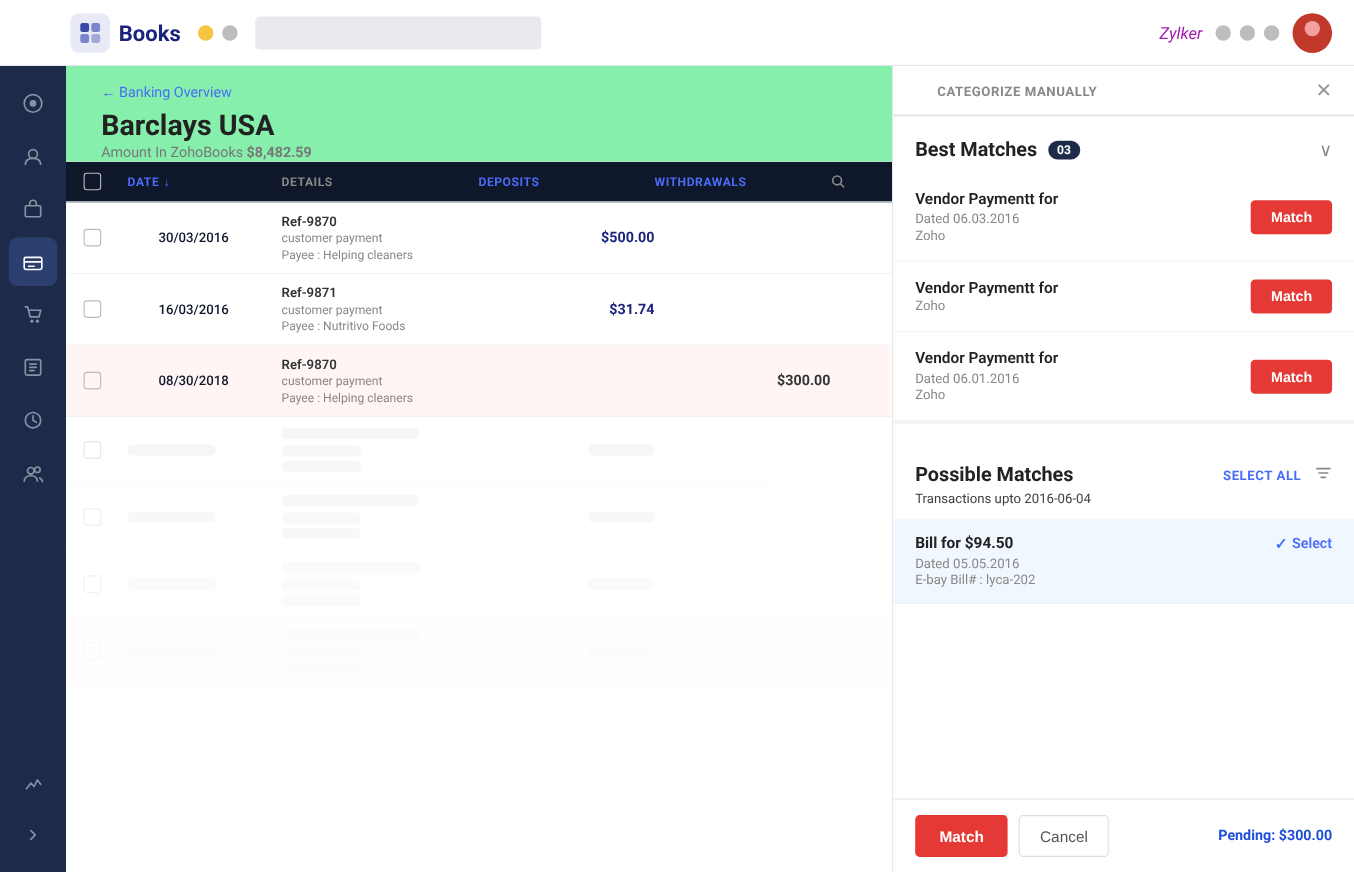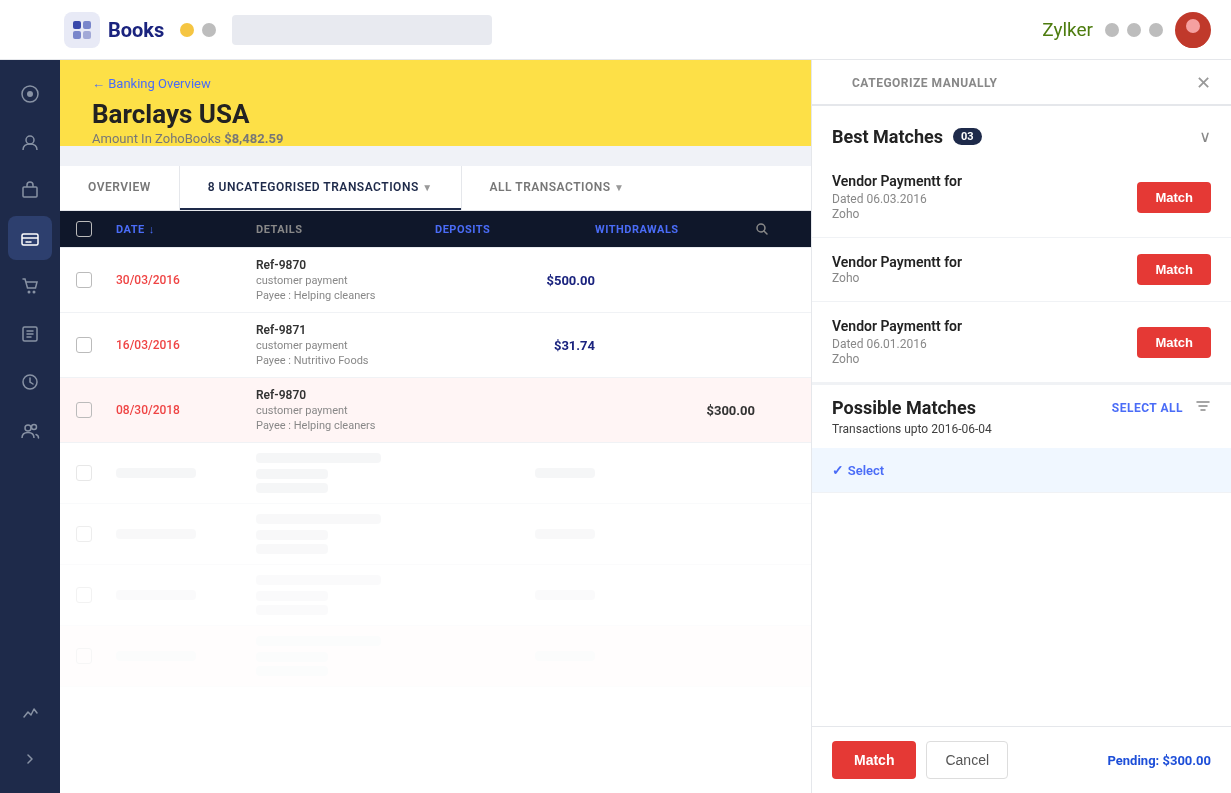--- a/index.html
+++ b/index.html
@@ -7,60 +7,60 @@
 
     
     .topbar { height: 60px; background: #fff; display: flex; align-items: center; padding: 0 20px; gap: 16px; border-bottom: 1px solid #e5e7eb; z-index: 10; }
     .topbar-logo { display: flex; align-items: center; gap: 8px; font-size: 20px; font-weight: 700; color: #1a237e; padding-left: 44px; }
     .topbar-logo-icon { width: 36px; height: 36px; background: #e8eaf6; border-radius: 8px; display: flex; align-items: center; justify-content: center; color: #3949ab; font-size: 16px; }
     .topbar-dots { display: flex; gap: 8px; align-items: center; }
     .dot-yellow { width: 14px; height: 14px; border-radius: 50%; background: #f5c542; }
     .dot-gray { width: 14px; height: 14px; border-radius: 50%; background: #bdbdbd; }
     .topbar-search { flex: 1; max-width: 260px; height: 30px; background: #e8eaf0; border-radius: 4px; }
     .topbar-right { margin-left: auto; display: flex; align-items: center; gap: 12px; }
-    .topbar-user { font-size: 19px; color: #4d7c0f; cursor: pointer; }
+    .topbar-user { font-size: 15px; color: #a21caf; cursor: pointer; font-style: italic; }
     .topbar-icons { display: flex; gap: 8px; }
     .topbar-circle { width: 14px; height: 14px; border-radius: 50%; background: #bdbdbd; }
     .topbar-avatar { width: 36px; height: 36px; border-radius: 50%; background: #c0392b; display: flex; align-items: center; justify-content: center; color: #fff; font-weight: 600; font-size: 14px; overflow: hidden; }
 
     
     .main-layout { display: flex; flex: 1; overflow: hidden; }
 
     
     .sidebar { width: 60px; background: #1e2a4a; display: flex; flex-direction: column; align-items: center; padding: 12px 0; gap: 4px; }
     .sidebar-item { width: 44px; height: 44px; border-radius: 8px; display: flex; align-items: center; justify-content: center; color: #8892a4; cursor: pointer; font-size: 18px; }
     .sidebar-item.active { background: #2d3f6e; color: #fff; }
     .sidebar-bottom { margin-top: auto; }
     .sidebar-expand { width: 44px; height: 44px; display: flex; align-items: center; justify-content: center; color: #8892a4; cursor: pointer; font-size: 14px; }
 
     
     .content-area { flex: 1; background: #f0f2f7; overflow: hidden; display: flex; flex-direction: column; }
 
     
-    .banking-nav { padding: 16px 32px 0; background: #fde047; }
+    .banking-nav { padding: 16px 32px 0; background: #86efac; }
     .back-link { color: #4a6cf7; font-size: 13px; cursor: pointer; display: flex; align-items: center; gap: 4px; }
     .bank-title { font-size: 26px; font-weight: 700; color: #222; margin-top: 8px; }
     .bank-amount { font-size: 13px; color: #777; margin-top: 2px; }
 
     
     .tabs-row { display: flex; margin-top: 20px; background: #fff; border-bottom: 1px solid #e5e7eb; }
     .tab { padding: 14px 28px; font-size: 12px; font-weight: 600; color: #777; cursor: pointer; border-bottom: 2px solid transparent; white-space: nowrap; letter-spacing: 0.5px; text-transform: uppercase; }
     .tab.active { color: #1e2a4a; border-bottom-color: #1e2a4a; }
     .tab-dropdown { color: #999; font-size: 10px; }
     .tab-divider { width: 1px; background: #e5e7eb; align-self: stretch; }
 
     
     .table-wrapper { flex: 1; background: #fff; overflow: hidden; display: flex; flex-direction: column; }
     .table-header { display: grid; grid-template-columns: 40px 140px 1fr 160px 160px 40px; padding: 10px 16px; border-bottom: 1px solid #e9ecef; background: #0f172a; }
     .th { font-size: 11px; font-weight: 700; color: #888; letter-spacing: 0.5px; text-transform: uppercase; display: flex; align-items: center; gap: 4px; }
     .th.blue { color: #4a6cf7; }
     .table-row-grid { display: grid; grid-template-columns: 40px 140px 1fr 160px 160px 40px; padding: 10px 16px; border-bottom: 1px solid #f0f2f5; align-items: center; }
     .table-row-grid.highlighted { background: #fff5f5; }
     .table-row-grid.skeleton { background: #fff; opacity: 0.5; }
-    .cell-date { font-size: 12px; color: #ef4444; font-weight: 500; }
+    .cell-date { font-size: 12px; color: #0f172a; font-weight: 500; margin-left: 28px; }
     .cell-details { font-size: 12px; color: #333; }
     .cell-details .ref { font-weight: 600; color: #333; }
     .cell-details .sub { color: #888; font-size: 11px; margin-top: 2px; }
     .cell-amount { font-size: 13px; font-weight: 700; color: #1a237e; text-align: right; }
     .cell-withdrawal { font-size: 13px; font-weight: 700; color: #333; text-align: right; }
     .skeleton-line { height: 10px; background: #e5e7eb; border-radius: 4px; }
     .skeleton-line.shorter { width: 40%; margin-top: 4px; }
     .skeleton-line.medium { width: 70%; }
     .checkbox { width: 16px; height: 16px; border: 1.5px solid #bbb; border-radius: 3px; cursor: pointer; }
 
@@ -80,21 +80,21 @@
 
     .match-item { padding: 16px 20px; border-bottom: 1px solid #f0f2f5; display: flex; align-items: center; justify-content: space-between; }
     .match-info { flex: 1; }
     .match-title { font-size: 14px; font-weight: 600; color: #222; }
     .match-date { font-size: 12px; color: #888; margin-top: 3px; }
     .match-vendor { font-size: 12px; color: #888; margin-top: 1px; }
     .match-btn { background: #e53935; color: #fff; border: none; border-radius: 4px; padding: 8px 18px; font-size: 13px; font-weight: 600; cursor: pointer; white-space: nowrap; }
 
     
     .possible-section { border-top: 2px solid #f0f2f5; }
-    .possible-header { display: flex; align-items: center; justify-content: space-between; padding: 12px 20px 4px; gap: 42px; }
+    .possible-header { display: flex; align-items: center; justify-content: space-between; padding: 36px 20px 4px; gap: 42px; }
     .possible-title { font-size: 18px; font-weight: 700; color: #222; }
     .select-all-btn { font-size: 12px; font-weight: 700; color: #4a6cf7; cursor: pointer; letter-spacing: 0.5px; }
     .filter-icon { color: #888; cursor: pointer; margin-left: 8px; font-size: 16px; }
     .possible-subtitle { padding: 0 20px 12px; font-size: 12px; color: #404040; }
 
     .possible-item { padding: 14px 20px; border-bottom: 1px solid #f0f2f5; display: flex; align-items: flex-start; justify-content: space-between; }
     .possible-item.selected { background: #f0f7ff; }
     .possible-info { flex: 1; }
     .possible-title-text { font-size: 14px; font-weight: 700; color: #222; }
     .possible-date { font-size: 12px; color: #888; margin-top: 3px; }
@@ -220,33 +220,20 @@
   <div class="content-area">
 
     <div class="banking-nav">
       <div class="back-link">← Banking Overview</div>
       <div class="bank-title">Barclays USA</div>
       <div class="bank-amount">
         <span>Amount In ZohoBooks</span>&nbsp;<strong>$8,482.59</strong>
       </div>
     </div>
 
-    <div class="tabs-row">
-      <div class="tab">OVERVIEW</div>
-      <div class="tab-divider"></div>
-      <div class="tab active">
-        <span>8 UNCATEGORISED TRANSACTIONS</span>
-        <span class="tab-dropdown">▼</span>
-      </div>
-      <div class="tab-divider"></div>
-      <div class="tab">
-        <span>ALL TRANSACTIONS</span>
-        <span class="tab-dropdown">▼</span>
-      </div>
-    </div>
 
     <div class="table-wrapper">
       <div class="table-header">
         <div class="th">
           <div class="checkbox"></div>
         </div>
         <div class="th blue">
           <span>DATE</span>
           <span>↓</span>
         </div>
@@ -433,20 +420,25 @@
             <span class="filter-icon">
               <svg width="16" height="16" viewBox="0 0 16 16" fill="none">
                   <path d="M2 4h12M4 8h8M6 12h4" stroke="#888" stroke-width="1.5" stroke-linecap="round"></path>
                 </svg>
             </span>
           </div>
         </div>
         <div class="possible-subtitle">Transactions upto 2016-06-04</div>
 
         <div class="possible-item selected">
+          <div class="possible-info">
+            <div class="possible-title-text">Bill for $94.50</div>
+            <div class="possible-date">Dated 05.05.2016</div>
+            <div class="possible-ref">E-bay   Bill# : lyca-202</div>
+          </div>
           <div class="select-btn">
             <span class="check-icon">✓</span>
             <span>Select</span>
           </div>
         </div>
       </div>
     </div>
 
     <div class="action-bar">
       <div class="action-bar-left">

